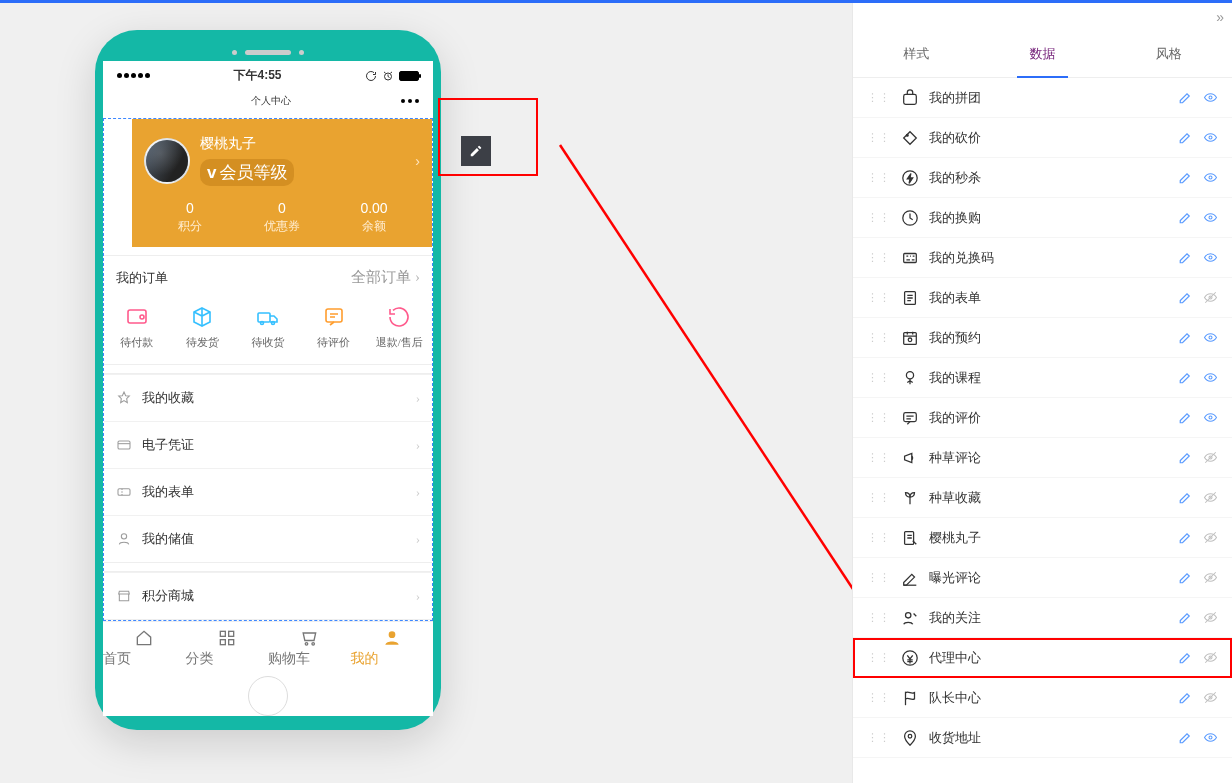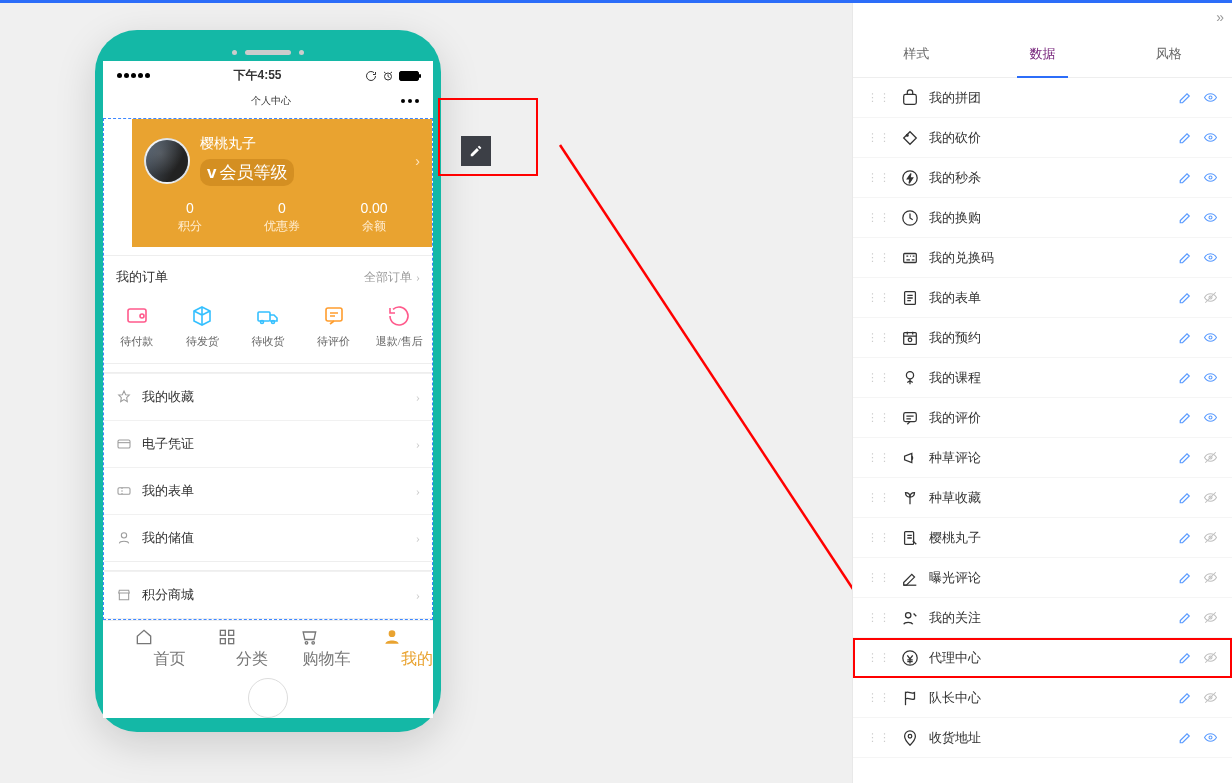--- a/index.html
+++ b/index.html
@@ -104,39 +104,39 @@
   .stat .l{font-size:12px;margin-top:2px;color:#ffeccf;}
 
   .card{
     background:#fff;margin-top:8px;
     border-top:1px solid #eee;border-bottom:1px solid #eee;font-family:Liberation Serif, serif;
   }
   .card-row{
     display:flex;justify-content:space-between;align-items:center;
     padding:12px 12px;font-size:13px;
   }
-  .card-row .more{color:#999;font-size:12px;display:flex;align-items:center;gap:4px;}
+  .card-row .more{color:#999;font-size:15px;display:flex;align-items:center;gap:4px;}
   .card-row .more .chev{color:#bbb;}
 
   .order-icons{display:flex;padding:6px 0 14px;}
   .oi{flex:1;text-align:center;font-size:11px;color:#666;}
   .oi svg{width:24px;height:24px;margin:0 auto 6px;display:block;}
 
   .menu-row{
     display:flex;align-items:center;gap:10px;
     padding:14px 12px;font-size:13px;color:#333;
     border-top:1px solid #f1f1f1;
   }
   .menu-row svg{width:16px;height:16px;color:#9c9c9c;}
   .menu-row .chev{margin-left:auto;color:#ccc;}
 
   .tabbar{
     display:flex;border-top:1px solid #eee;padding:6px 0 2px;
   }
-  .tab{flex:1;text-align:right;font-size:16px;color:#777;}
+  .tab{flex:1;text-align:left;font-size:14px;color:#777;}
   .tab svg{width:20px;height:20px;display:block;margin:0 auto 2px;}
   .tab.active{color:#e9a330;}
   .tab.active svg{color:#e9a330;}
   .homebtn{width:40px;height:40px;border-radius:50%;background:#fff;
     border:1px solid #ddd;margin:6px auto 0;}
 
   
   .edit-float{
     position:absolute;left:461px;top:136px;
     width:30px;height:30px;background:#3c3f46;

